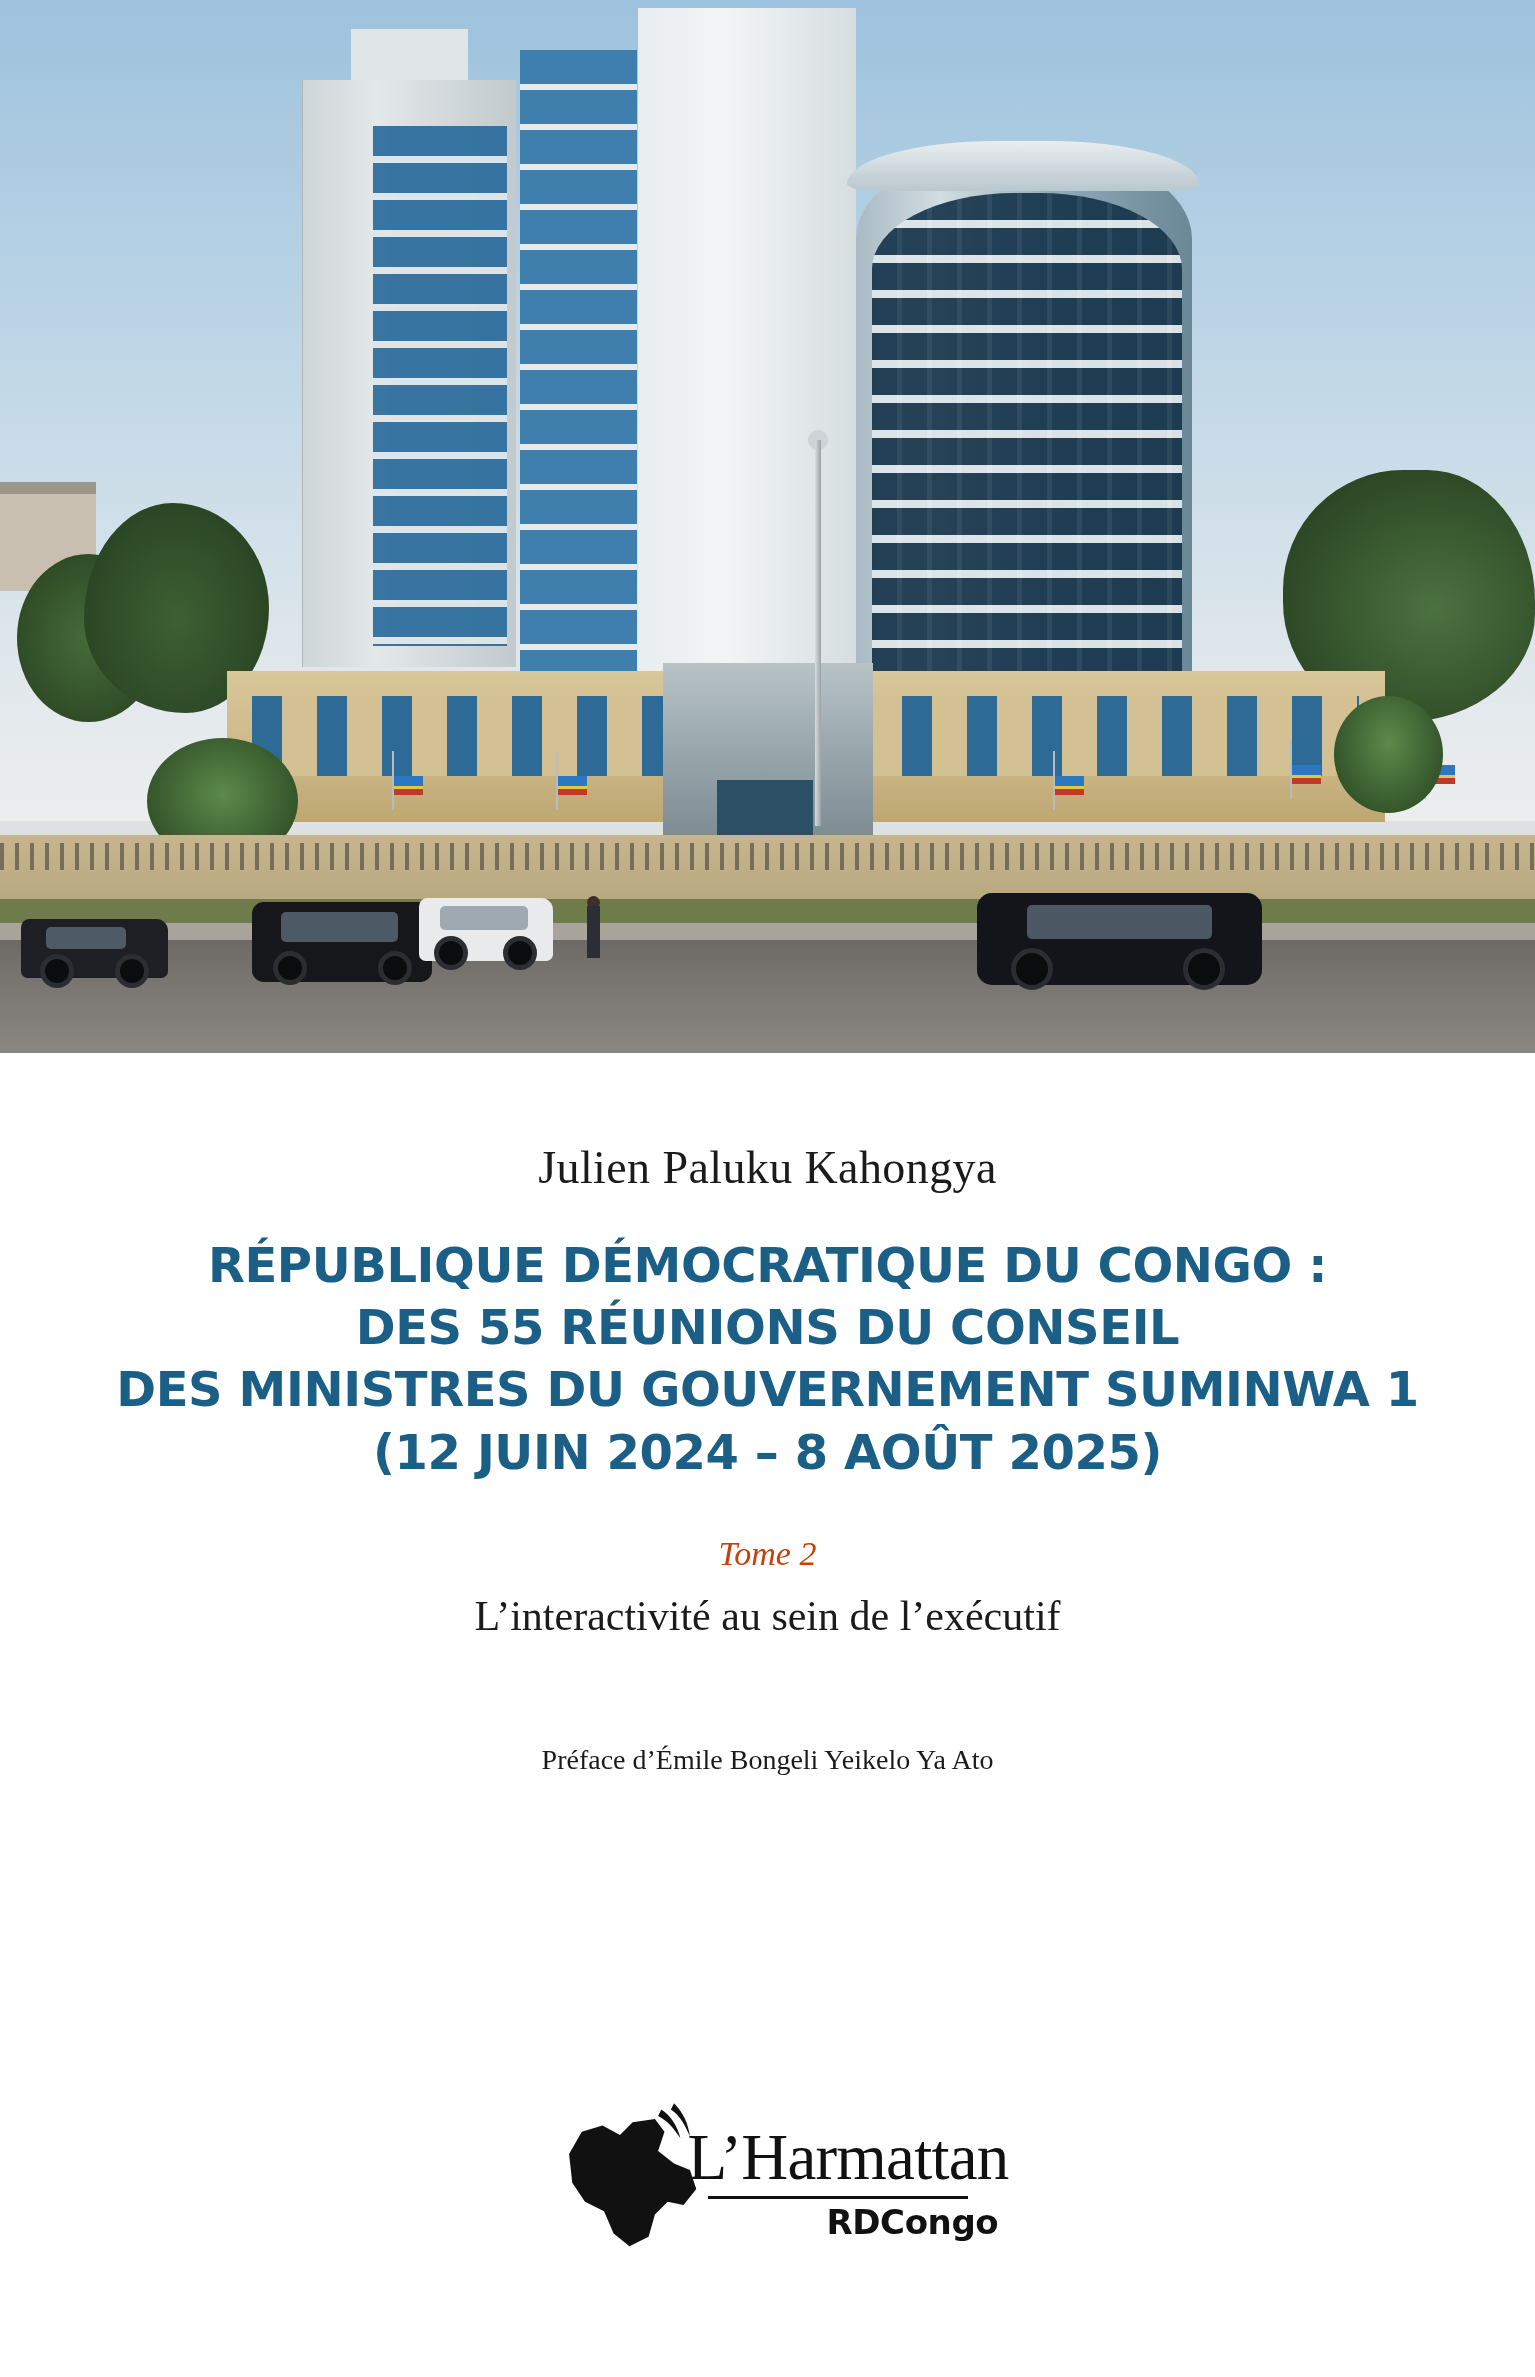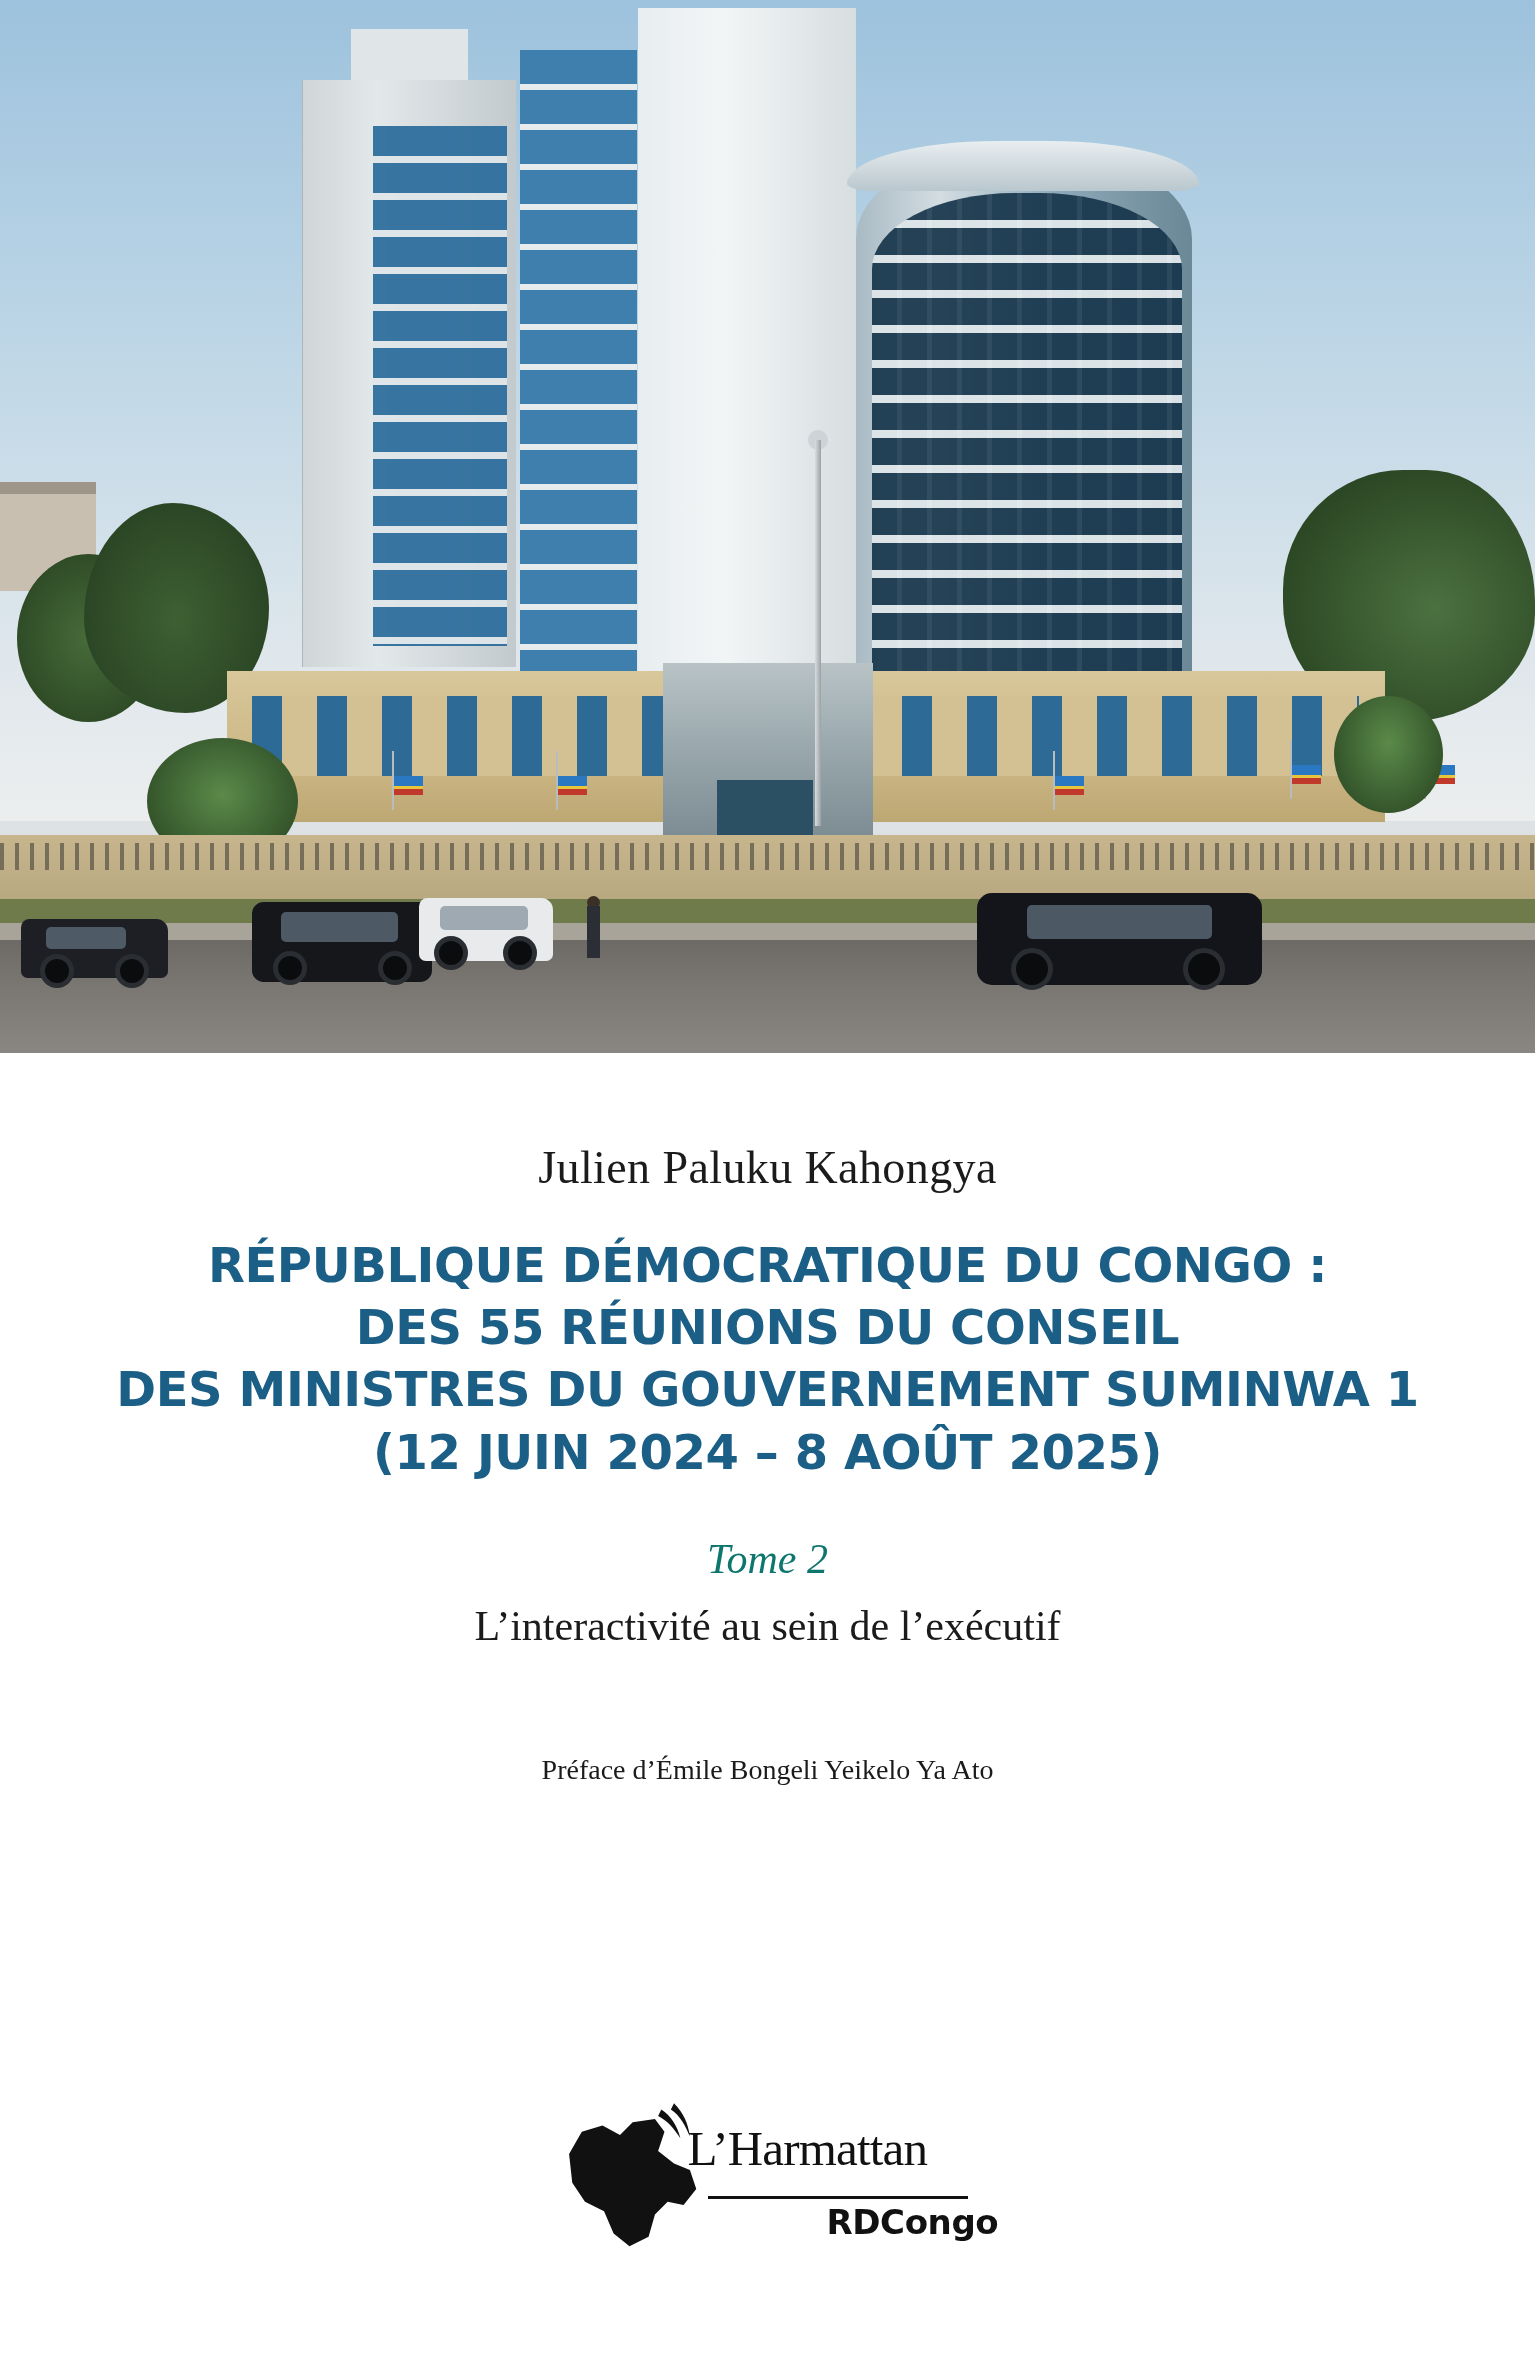--- a/index.html
+++ b/index.html
@@ -215,22 +215,22 @@
     font-size: 48px;
     line-height: 1.30;
     letter-spacing: -0.4px;
     padding: 0 62px;
   }
   .title .line { display: block; white-space: nowrap; }
   .tome {
     margin-top: 52px;
     font-family: "Liberation Serif", serif;
     font-style: italic;
-    font-size: 42px;
-    color: #0f766e;
+    font-size: 34px;
+    color: #c2410c;
   }
   .subtitle {
     margin-top: 18.5px;
     font-family: "Liberation Serif", serif;
     font-size: 42px;
     color: #1b1b1b;
   }
   .preface {
     margin-top: 104px;
     font-family: "Liberation Serif", serif;
@@ -254,21 +254,21 @@
   }
   .logo-map {
     position: absolute;
     left: 0; top: 15px;
     width: 159px; height: 159px;
   }
   .logo-text {
     position: absolute;
     left: 138px; top: 35px;
     font-family: "Liberation Serif", serif;
-    font-size: 49px;
+    font-size: 65px;
     color: #111;
     letter-spacing: -0.8px;
     white-space: nowrap;
   }
   .logo-sub {
     position: absolute;
     left: 277px; top: 117px;
     font-family: "DejaVu Sans", sans-serif;
     font-weight: 700;
     font-size: 34px;

